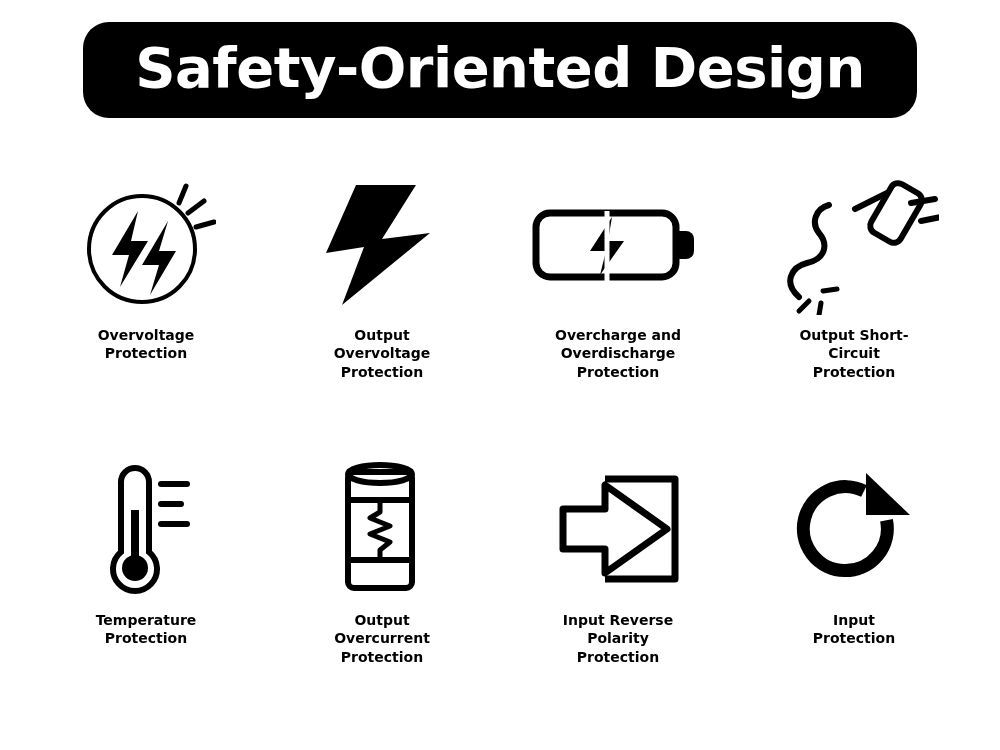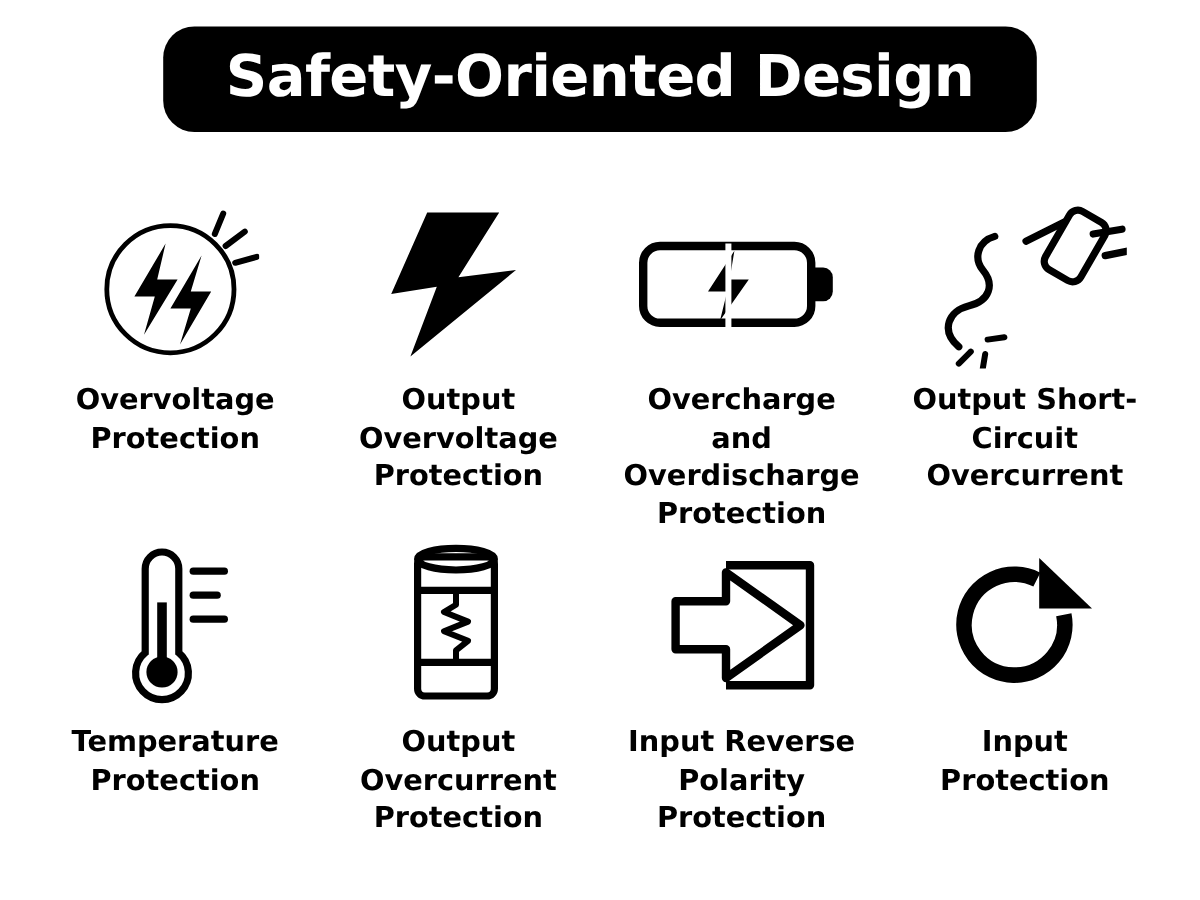--- a/index.html
+++ b/index.html
@@ -26,21 +26,21 @@
     padding-top: 22px;
   }
   .title-pill {
     background: #000000;
     color: #ffffff;
     border-radius: 26px;
     padding: 18px 52px 22px 52px;
     display: inline-block;
   }
   .title-pill .title-text {
-    font-size: 48px;
+    font-size: 56px;
     font-weight: 700;
     letter-spacing: -0.5px;
     line-height: 1.0;
     white-space: nowrap;
   }
   .grid {
     margin-top: 52px;
     display: grid;
     grid-template-columns: repeat(4, 1fr);
     grid-template-rows: repeat(2, 285px);
@@ -56,21 +56,21 @@
   }
   .icon-box {
     height: 150px;
     display: flex;
     align-items: center;
     justify-content: center;
   }
   .label {
     margin-top: 6px;
     text-align: center;
-    font-size: 24px;
+    font-size: 14px;
     font-weight: 700;
     line-height: 1.32;
     max-width: 215px;
     white-space: pre-line;
   }
   svg { display: block; }
 </style>
 </head>
 <body>
 
@@ -140,21 +140,21 @@
           </g>
           <g stroke="#000" stroke-width="5" stroke-linecap="round">
             <line x1="40" y1="126" x2="30" y2="136"></line>
             <line x1="52" y1="128" x2="50" y2="140"></line>
             <line x1="54" y1="116" x2="68" y2="114"></line>
           </g>
         </svg>
       </div>
       <div class="label">Output Short-
 Circuit
-Overcurrent</div>
+Protection</div>
     </div>
 
     <div class="cell">
       <div class="icon-box">
         <svg width="130" height="140" viewBox="0 0 130 140">
           <path d="M40 22 a14 14 0 0 1 28 0 v70 a22 22 0 1 1 -28 0 z" fill="none" stroke="#000" stroke-width="6"></path>
           <circle cx="54" cy="108" r="13" fill="#000"></circle>
           <rect x="50" y="50" width="8" height="52" fill="#000"></rect>
           <g stroke="#000" stroke-width="6" stroke-linecap="round">
             <line x1="80" y1="24" x2="106" y2="24"></line>

